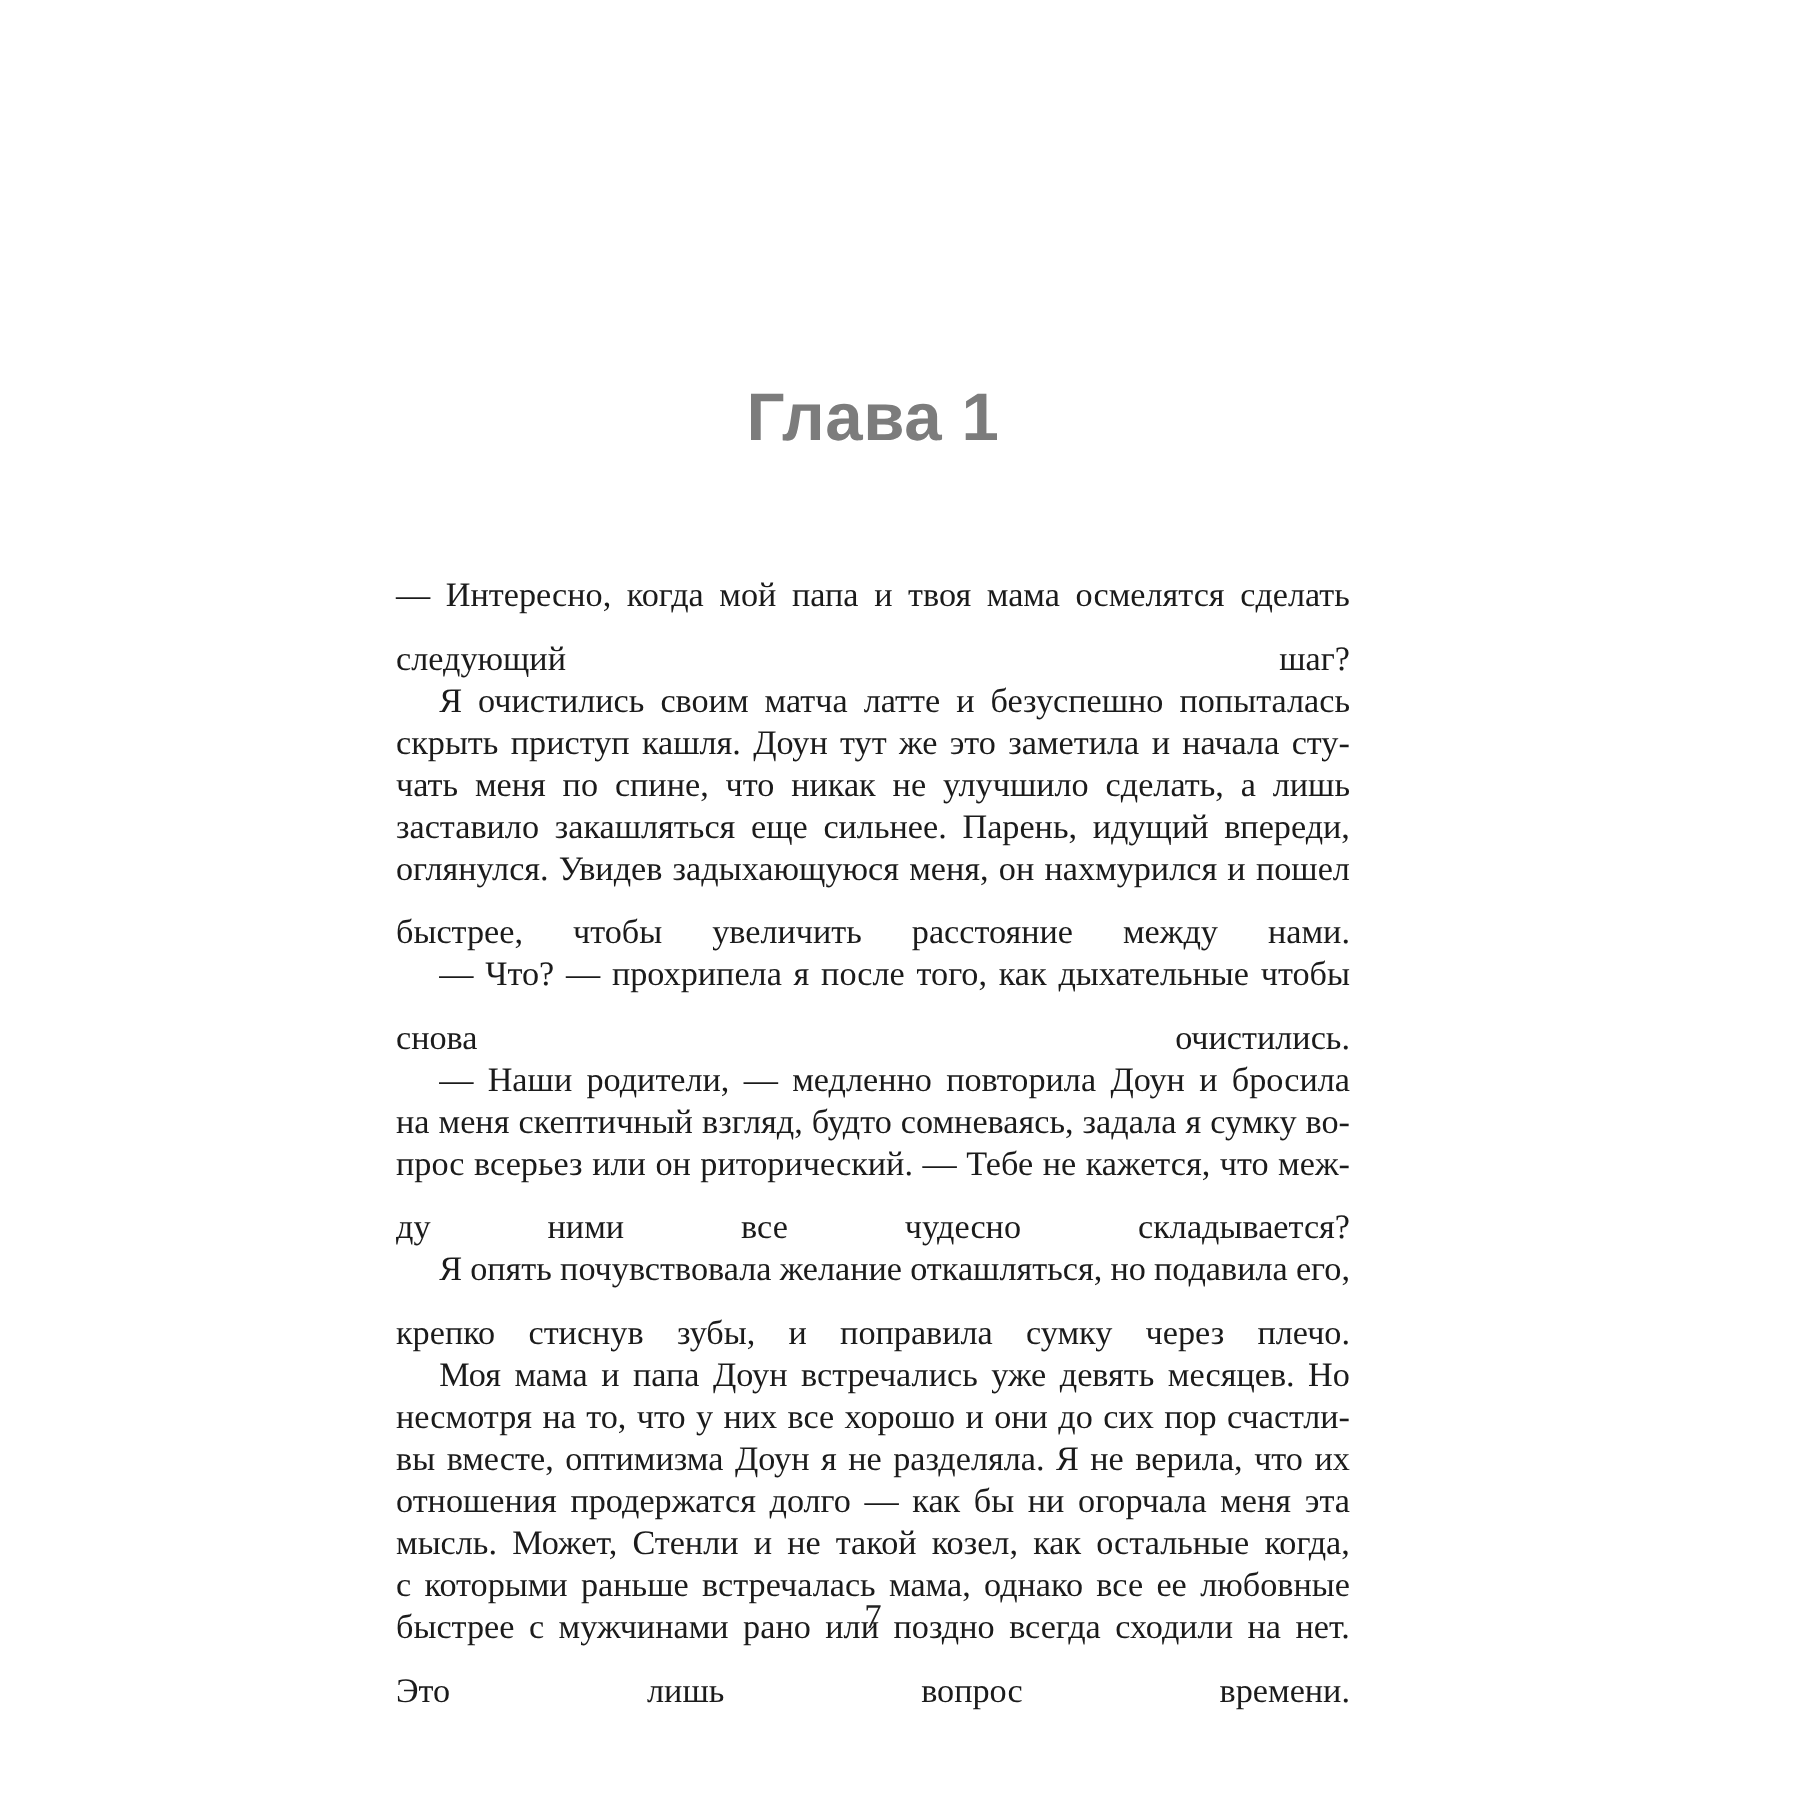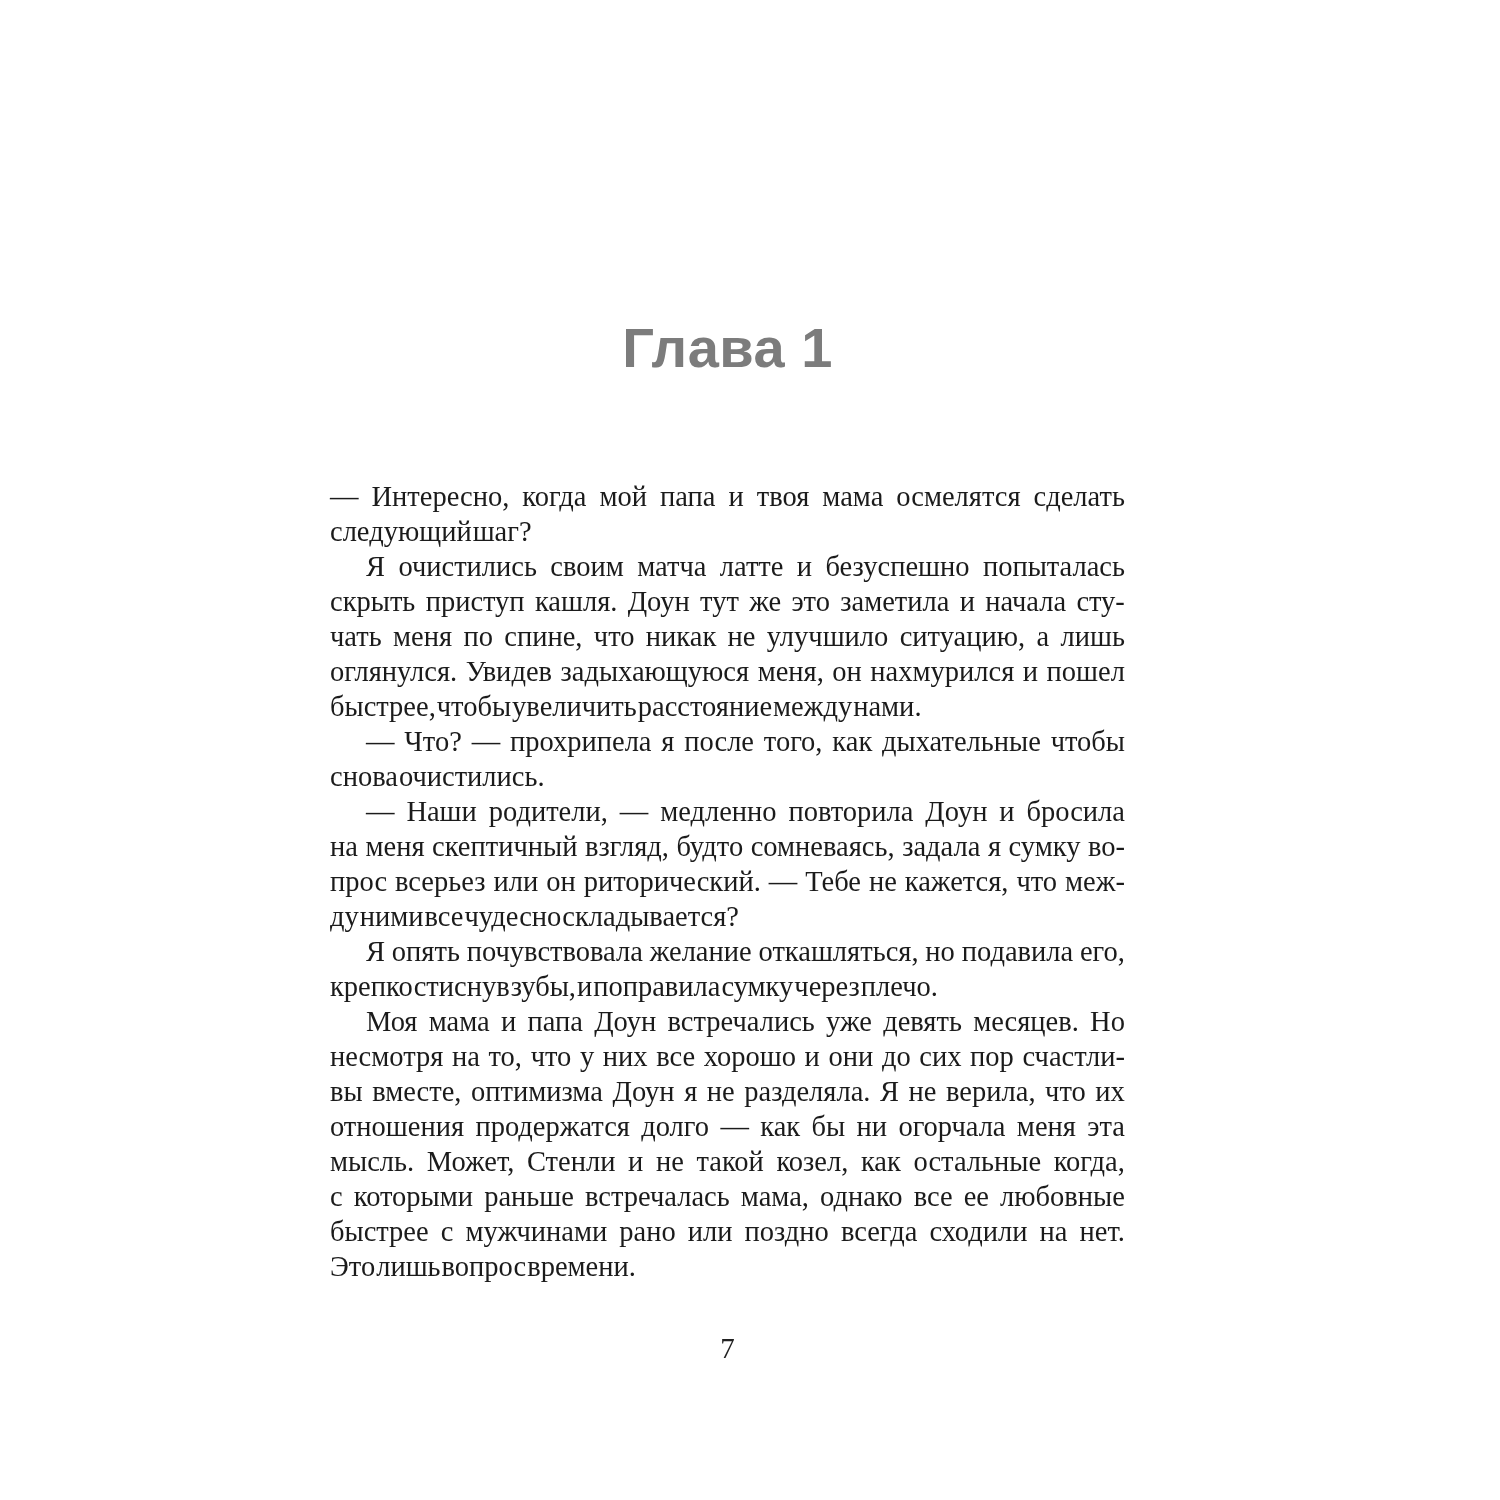--- a/index.html
+++ b/index.html
@@ -43,22 +43,23 @@
     color: #1b1b1b;
   }
   .line {
     display: flex;
     justify-content: space-between;
     align-items: baseline;
     height: 35px;
     white-space: nowrap;
   }
   .line.last {
-    justify-content: flex-start;
+    justify-content: space-between;
     gap: 1px;
+    margin-top: 18px;
   }
   .line.indent {
     padding-left: 36px;
   }
   .page-number {
     position: absolute;
     left: 330px;
     top: 1332px;
     width: 795px;
     text-align: center;
@@ -114,23 +115,32 @@
       </div>
       <div class="line">
         <span>чать</span>
         <span>меня</span>
         <span>по</span>
         <span>спине,</span>
         <span>что</span>
         <span>никак</span>
         <span>не</span>
         <span>улучшило</span>
-        <span>ситуацию,</span>
+        <span>сделать,</span>
         <span>а</span>
         <span>лишь</span>
+      </div>
+      <div class="line">
+        <span>заставило</span>
+        <span>закашляться</span>
+        <span>еще</span>
+        <span>сильнее.</span>
+        <span>Парень,</span>
+        <span>идущий</span>
+        <span>впереди,</span>
       </div>
       <div class="line">
         <span>оглянулся.</span>
         <span>Увидев</span>
         <span>задыхающуюся</span>
         <span>меня,</span>
         <span>он</span>
         <span>нахмурился</span>
         <span>и</span>
         <span>пошел</span>

